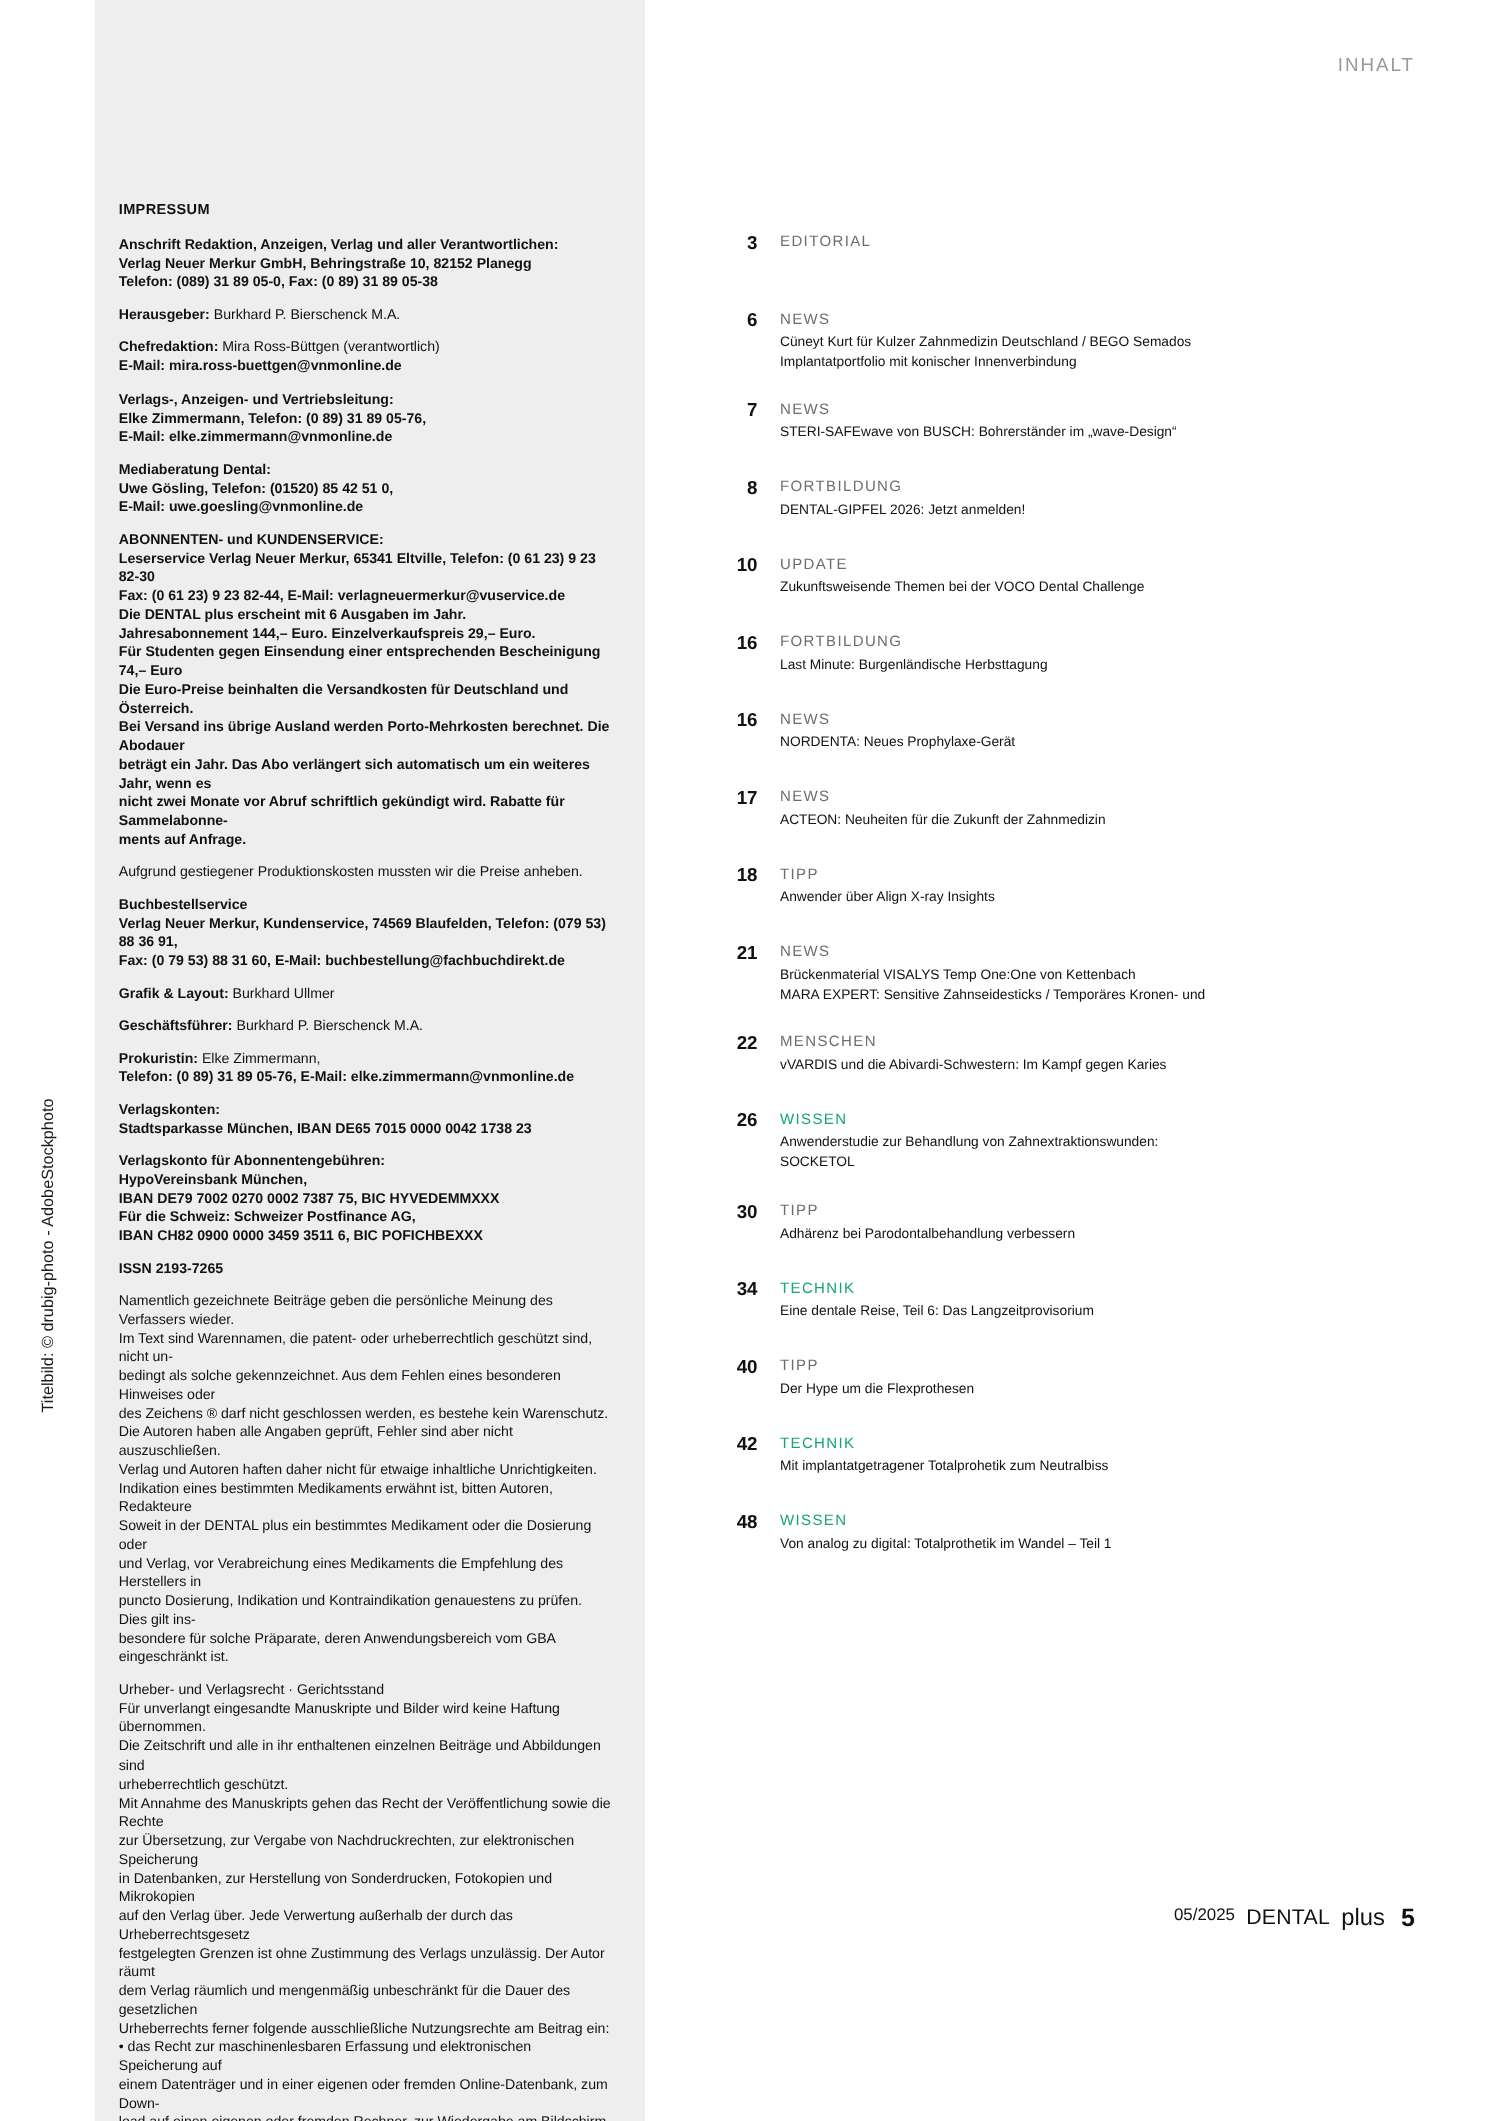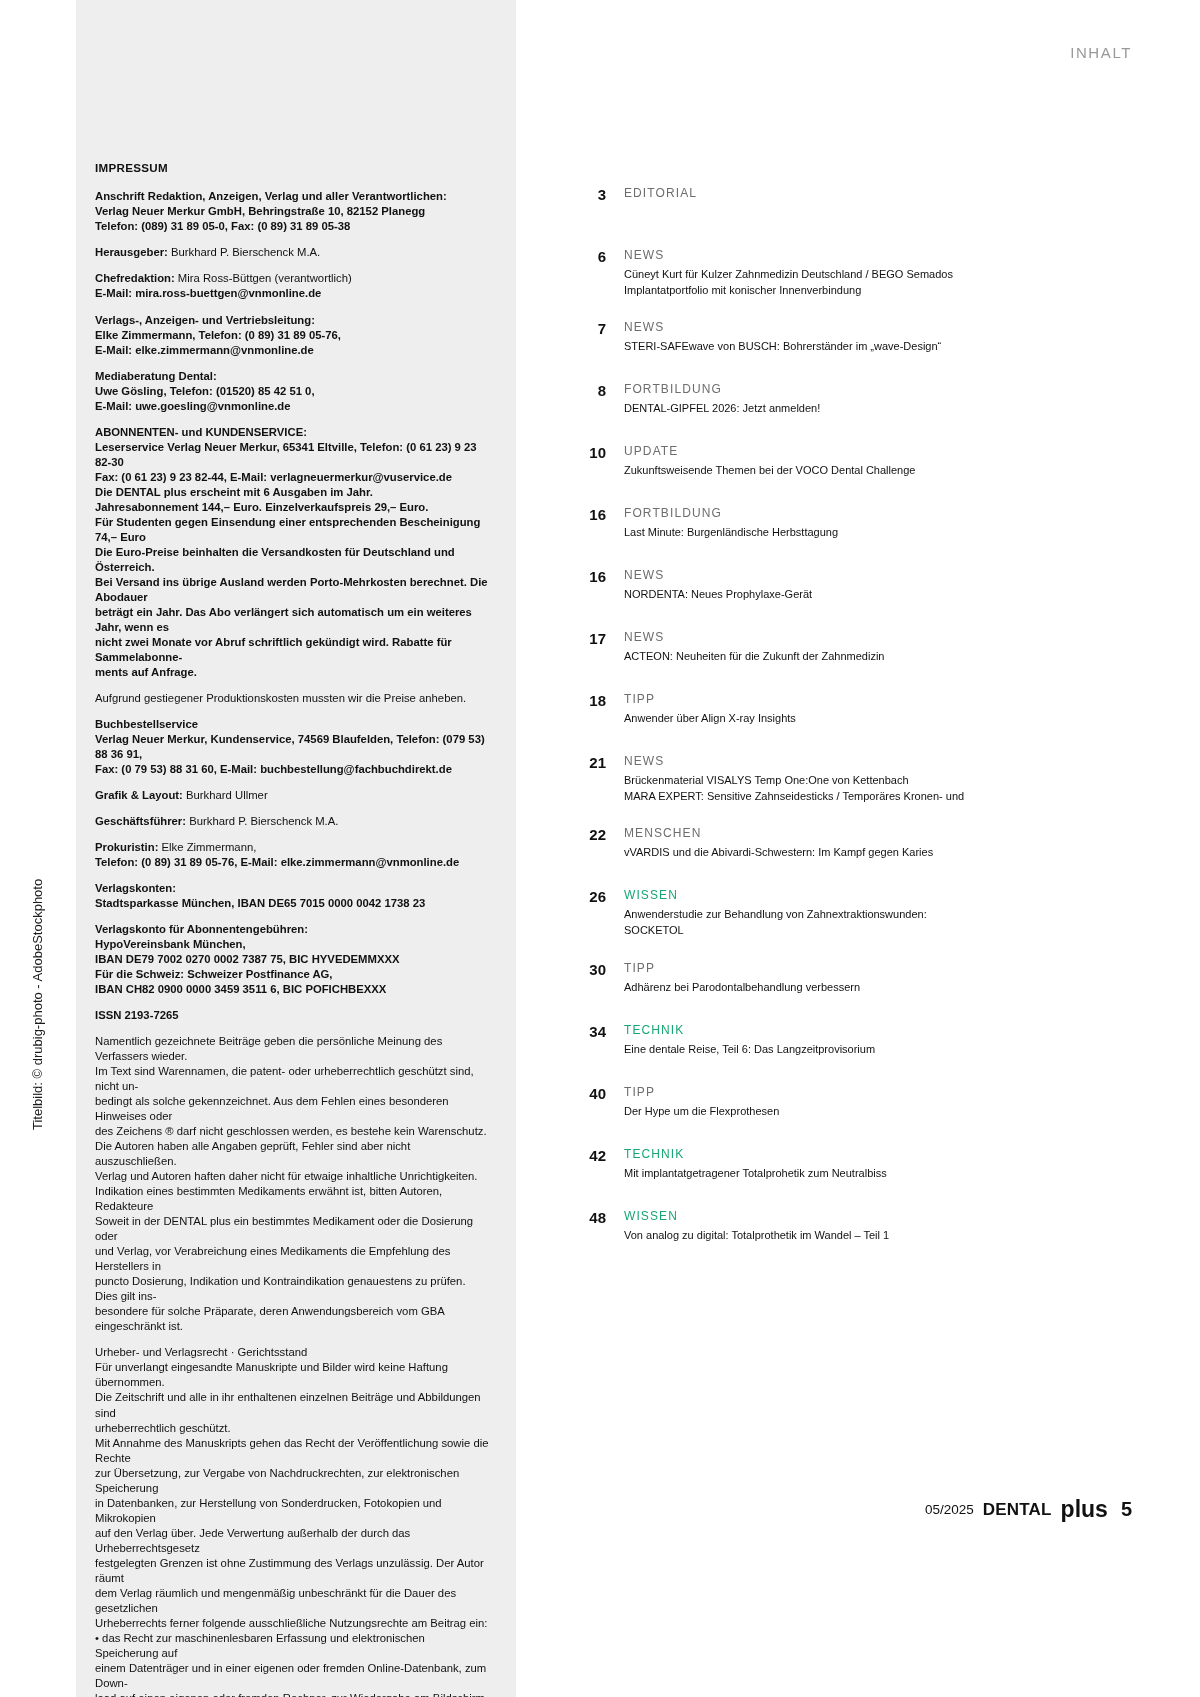--- a/index.html
+++ b/index.html
@@ -123,38 +123,38 @@
     line-height: 1.42;
     color: #111;
   }
   .toc-title .ln {
     display: block;
   }
   
   .footer {
     position: absolute;
     right: 68px;
-    bottom: 174px;
+    bottom: 150px;
     font-size: 15px;
     color: #111;
     display: flex;
-    align-items: center;
+    align-items: flex-start;
     gap: 9px;
   }
   .footer .issue {
     font-size: 13.5px;
   }
   .footer .brand {
-    font-weight: bold;
+    font-weight: normal;
     font-size: 17px;
     letter-spacing: 0.2px;
   }
   .footer .brandlight {
-    font-weight: bold;
-    font-size: 23px;
+    font-weight: normal;
+    font-size: 19px;
   }
   .footer .pageno {
     font-weight: bold;
     font-size: 20px;
     margin-left: 4px;
   }
 </style>
 </head>
 <body>
 

